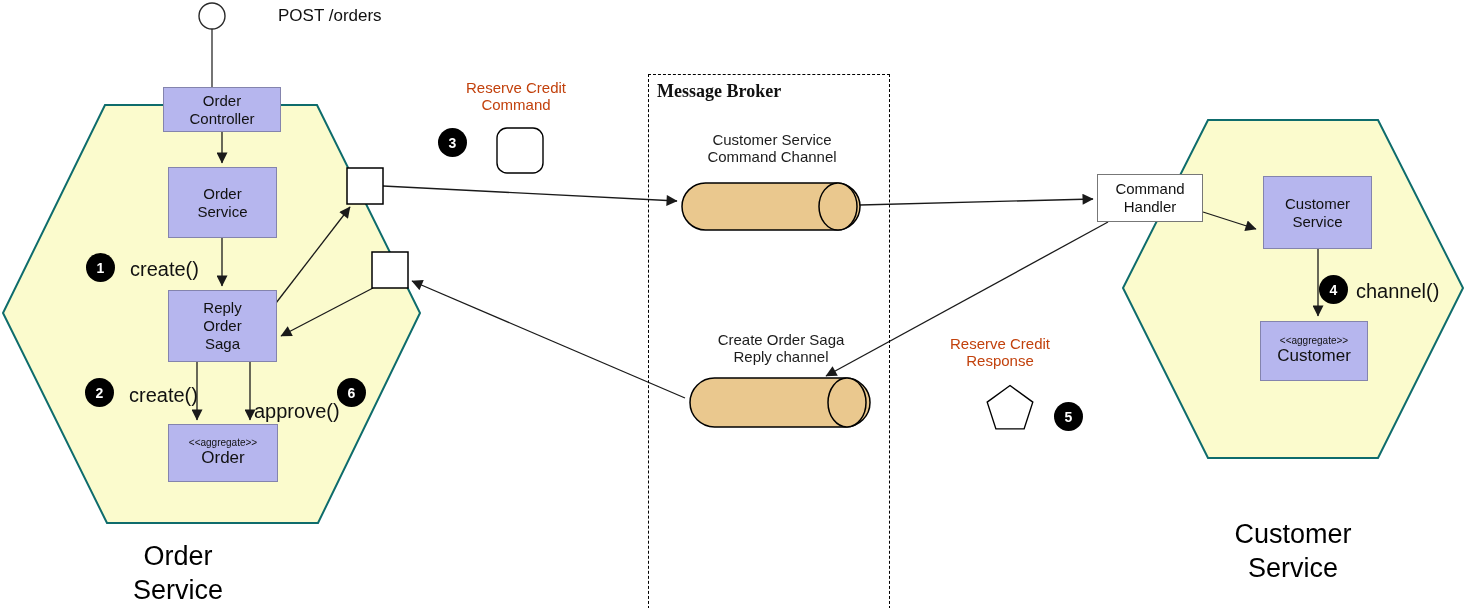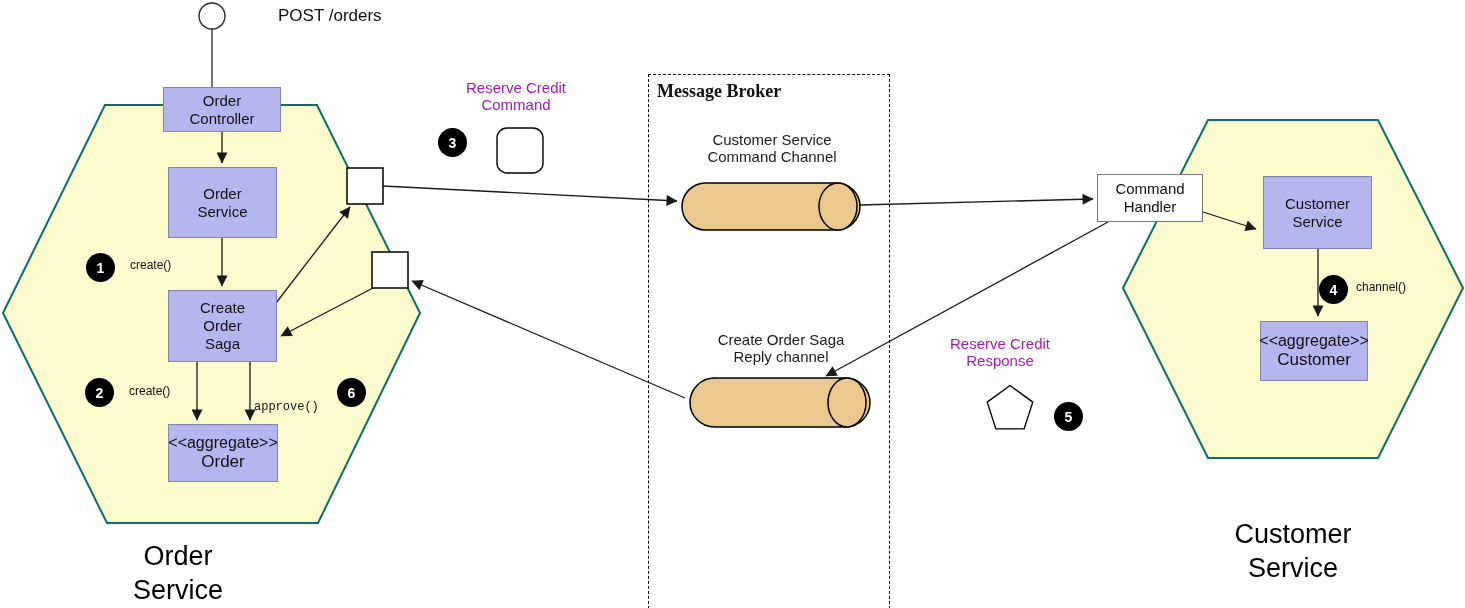--- a/index.html
+++ b/index.html
@@ -21,27 +21,27 @@
   }
   .broker-title{
     position:absolute;left:8px;top:6px;font-size:18px;font-weight:bold;white-space:nowrap;
   }
   .comp{
     position:absolute;display:flex;flex-direction:column;align-items:center;justify-content:center;
     background:var(--component-fill,#b6b6ee);border:1px solid var(--component-border,#8484ad);
     box-sizing:border-box;text-align:center;z-index:2;
   }
   .comp .lbl{font-size:15px;line-height:1.18;white-space:pre-line;}
-  .comp .stereo{font-size:16px;line-height:1.1;}
+  .comp .stereo{font-size:10px;line-height:1.1;}
   .comp .agg-name{font-size:17px;line-height:1.2;}
   .plainbox{background:#fff;border:1px solid #777;}
   .float-label{position:absolute;z-index:3;white-space:pre-line;}
   .ch-label{font-size:15px;text-align:center;color:#1c1c1c;}
-  .msg-label{font-size:15px;text-align:center;color:#a21caf;}
-  .op-label{font-size:12px;white-space:nowrap;}
+  .msg-label{font-size:15px;text-align:center;color:#c2410c;}
+  .op-label{font-size:20px;white-space:nowrap;}
   .hex-title{font-size:27px;line-height:1.25;text-align:center;color:#000;}
   .endpoint-label{font-size:17px;white-space:nowrap;}
   .badge{
     position:absolute;width:29px;height:29px;border-radius:50%;
     background:var(--badge-bg,#000);color:var(--badge-fg,#fff);
     display:flex;align-items:center;justify-content:center;
     font-size:14px;font-weight:bold;z-index:4;
   }
 </style>
 </head>
@@ -95,21 +95,21 @@
 
   <div class="comp" style="left:163px;top:87px;width:118px;height:45px;">
     <span class="lbl">Order
 Controller</span>
   </div>
   <div class="comp" style="left:168px;top:167px;width:109px;height:71px;">
     <span class="lbl">Order
 Service</span>
   </div>
   <div class="comp" style="left:168px;top:290px;width:109px;height:72px;">
-    <span class="lbl">Create
+    <span class="lbl">Reply
 Order
 Saga</span>
   </div>
   <div class="comp" style="left:168px;top:424px;width:110px;height:58px;">
     <span class="stereo">&lt;&lt;aggregate&gt;&gt;</span>
     <span class="agg-name">Order</span>
   </div>
 
   <div class="comp plainbox" style="left:1097px;top:174px;width:106px;height:48px;">
     <span class="lbl">Command
@@ -129,21 +129,21 @@
   <div class="float-label ch-label" style="left:681px;top:331px;width:200px;">Create Order Saga
 Reply channel</div>
 
   <div class="float-label msg-label" style="left:446px;top:79px;width:140px;">Reserve Credit
 Command</div>
   <div class="float-label msg-label" style="left:928px;top:335px;width:144px;">Reserve Credit
 Response</div>
 
   <div class="float-label op-label" style="left:130px;top:258px;">create()</div>
   <div class="float-label op-label" style="left:129px;top:384px;">create()</div>
-  <div class="float-label op-label" style="left:254px;top:400px;font-family:Liberation Mono, monospace;">approve()</div>
+  <div class="float-label op-label" style="left:254px;top:400px;">approve()</div>
   <div class="float-label op-label" style="left:1356px;top:280px;">channel()</div>
 
   <div class="float-label hex-title" style="left:98px;top:540px;width:160px;">Order
 Service</div>
   <div class="float-label hex-title" style="left:1213px;top:518px;width:160px;">Customer
 Service</div>
 
   <div class="badge" style="left:86px;top:253px;">
     <span>1</span>
   </div>

